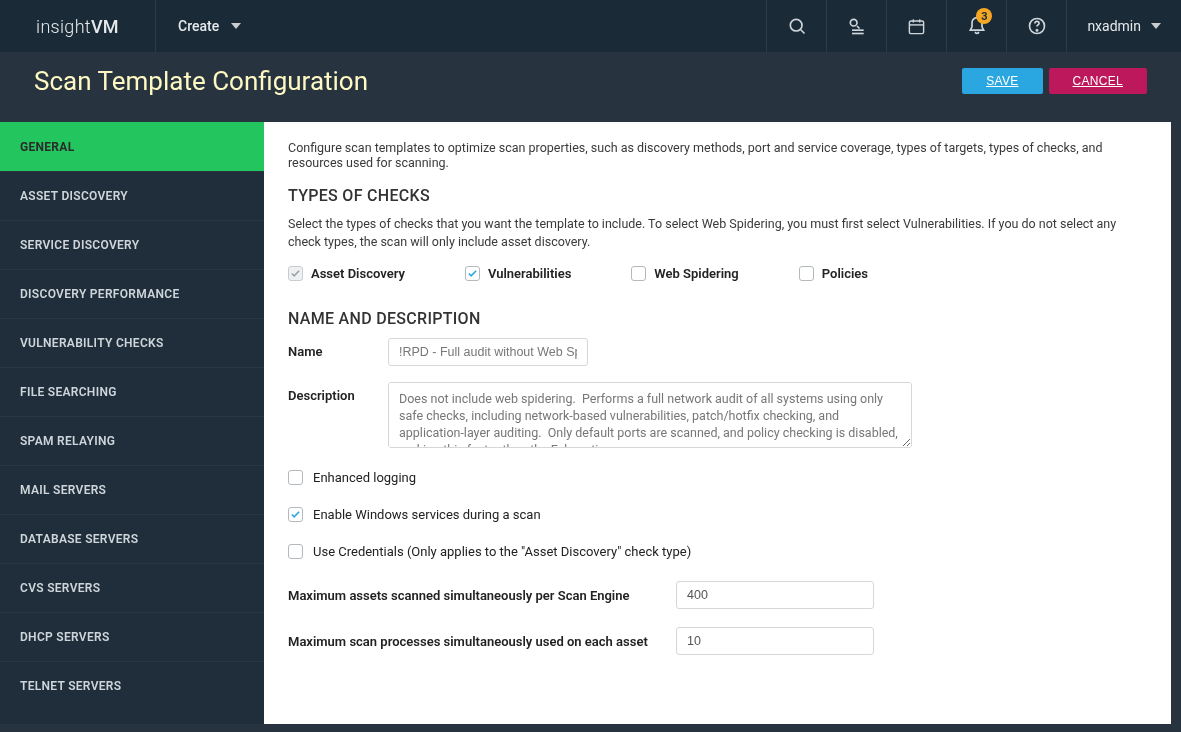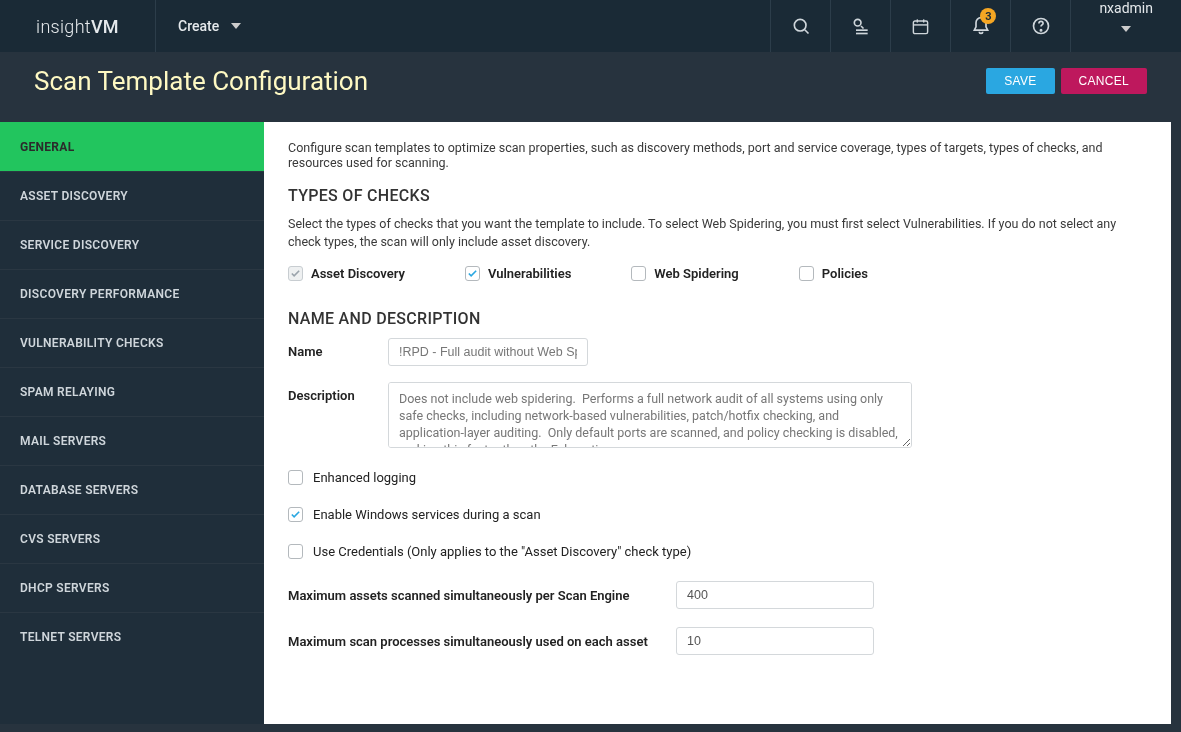--- a/index.html
+++ b/index.html
@@ -7,25 +7,25 @@
 
 .topbar { height: 52px; background: #1a2a36; display: flex; align-items: center; color: #e5e9ec; }
 .logo { width: 155px; display: flex; align-items: center; justify-content: center; font-size: 18px; font-weight: 400; letter-spacing: 0.3px; }
 .logo .thin { font-weight: 300; }
 .logo .bold { font-weight: 500; }
 .create-menu { border-left: 1px solid #2c3d4a; height: 100%; display: flex; align-items: center; padding: 0 22px; gap: 12px; font-size: 14px; font-weight: 500; cursor: pointer; }
 .spacer { flex: 1; }
 .top-icon { width: 60px; height: 100%; display: flex; align-items: center; justify-content: center; border-left: 1px solid #2c3d4a; cursor: pointer; position: relative; }
 .top-icon svg { stroke: #cfd6db; }
 .badge { position: absolute; top: 8px; right: 14px; background: #f5a623; color: #1a2a36; border-radius: 10px; font-size: 11px; font-weight: 700; min-width: 16px; height: 16px; display:flex; align-items:center; justify-content:center; padding: 0 4px; }
-.user-menu { border-left: 1px solid #2c3d4a; height: 100%; display:flex; align-items:center; padding: 0 28px; gap: 10px; font-size: 14px; cursor:pointer;flex-direction:column; }
+.user-menu { border-left: 1px solid #2c3d4a; height: 100%; display:flex; align-items:center; padding: 0 20px; gap: 10px; font-size: 14px; cursor:pointer; }
 
 .pageheader { background: #27333e; padding: 14px 34px 26px; display:flex; align-items:center; }
 .pageheader h1 { color:#fef9c3; font-size: 26px; font-weight: 400; flex:1; }
-.btn { border: none; font-size: 12px; font-weight: 500; padding: 6px 18px; border-radius: 2px; cursor: pointer; letter-spacing: 0.3px; }
+.btn { border: none; font-size: 12px; font-weight: 500; padding: 6px 24px; border-radius: 2px; cursor: pointer; letter-spacing: 0.3px; text-decoration: underline; }
 .btn-save { background: #2aa7e1; color: #fff; margin-right: 6px; }
 .btn-cancel { background: #be185d; color: #fff; }
 
 .body-wrap { display:flex; height: calc(732px - 52px - 68px); background: #27333e; padding: 0 10px 10px 0; }
 
 .sidebar { width: 264px; background: #1f2e3a; }
 .sidebar .tab { height: 49px; display:flex; align-items:center; padding: 0 20px; font-size: 12px; font-weight: 600; letter-spacing: 0.3px; cursor:pointer; border-top: 1px solid #2a3742; color:#cfd6db; }
 .sidebar .tab.first { border-top: none; }
 .sidebar .tab.active { background:#22c55e; color:#2b2b2b; font-weight:700; }
 
@@ -116,20 +116,21 @@
 </div>
 
 <div class="body-wrap">
 
   <div class="sidebar">
     <div class="tab first active">GENERAL</div>
     <div class="tab">ASSET DISCOVERY</div>
     <div class="tab">SERVICE DISCOVERY</div>
     <div class="tab">DISCOVERY PERFORMANCE</div>
     <div class="tab">VULNERABILITY CHECKS</div>
+    <div class="tab">FILE SEARCHING</div>
     <div class="tab">SPAM RELAYING</div>
     <div class="tab">MAIL SERVERS</div>
     <div class="tab">DATABASE SERVERS</div>
     <div class="tab">CVS SERVERS</div>
     <div class="tab">DHCP SERVERS</div>
     <div class="tab">TELNET SERVERS</div>
   </div>
 
   <div class="content">
     <p class="intro">Configure scan templates to optimize scan properties, such as discovery methods, port and service coverage, types of targets, types of checks, and resources used for scanning.</p>

